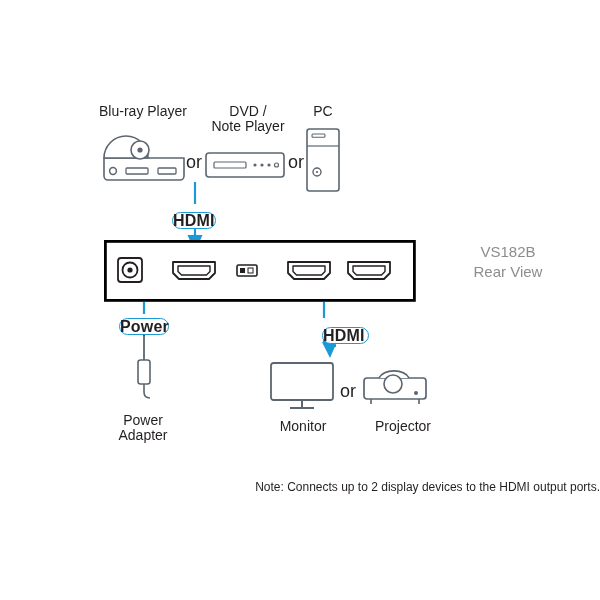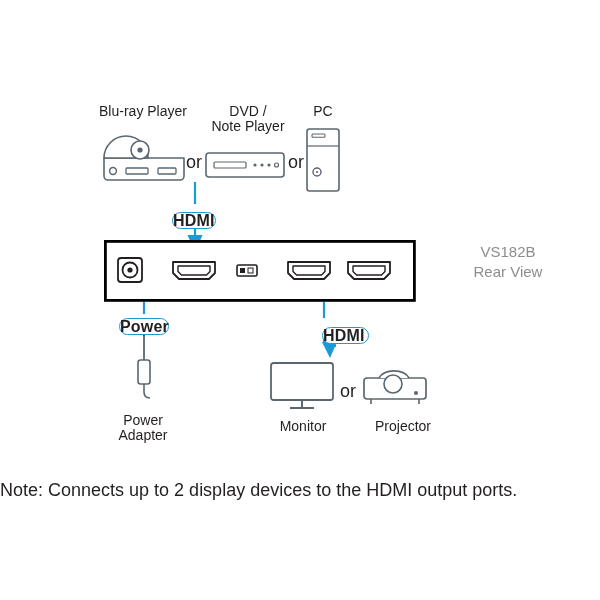--- a/index.html
+++ b/index.html
@@ -49,22 +49,22 @@
     text-align: left;
     line-height: 15px;
     height: 15px;
     letter-spacing: .2px;
   }
   .note {
     position: absolute;
     left: 0;
     top: 480px;
     width: 600px;
-    text-align: left;
-    font-size: 18px;
+    text-align: right;
+    font-size: 12px;
     color: #231f20;
   }
   svg { display: block; }
 </style>
 </head>
 <body>
 
 <div id="stage">
 
   <div class="abs lbl" style="left:78px; top:104px; width:130px;">Blu-ray Player</div>

